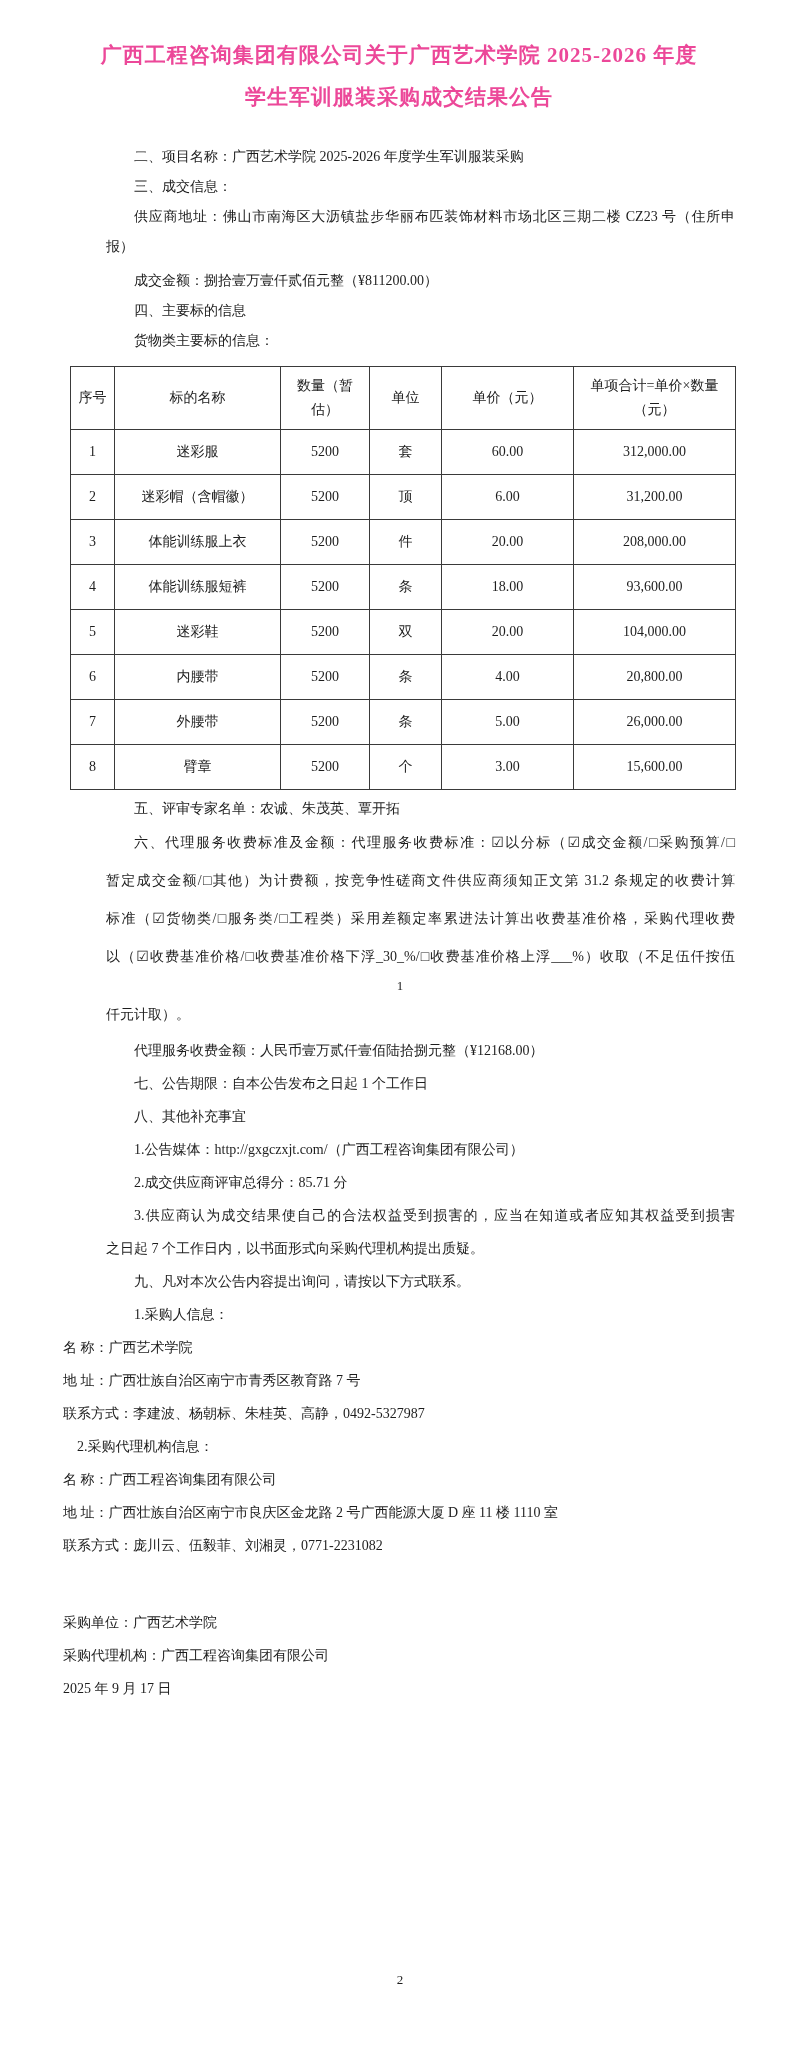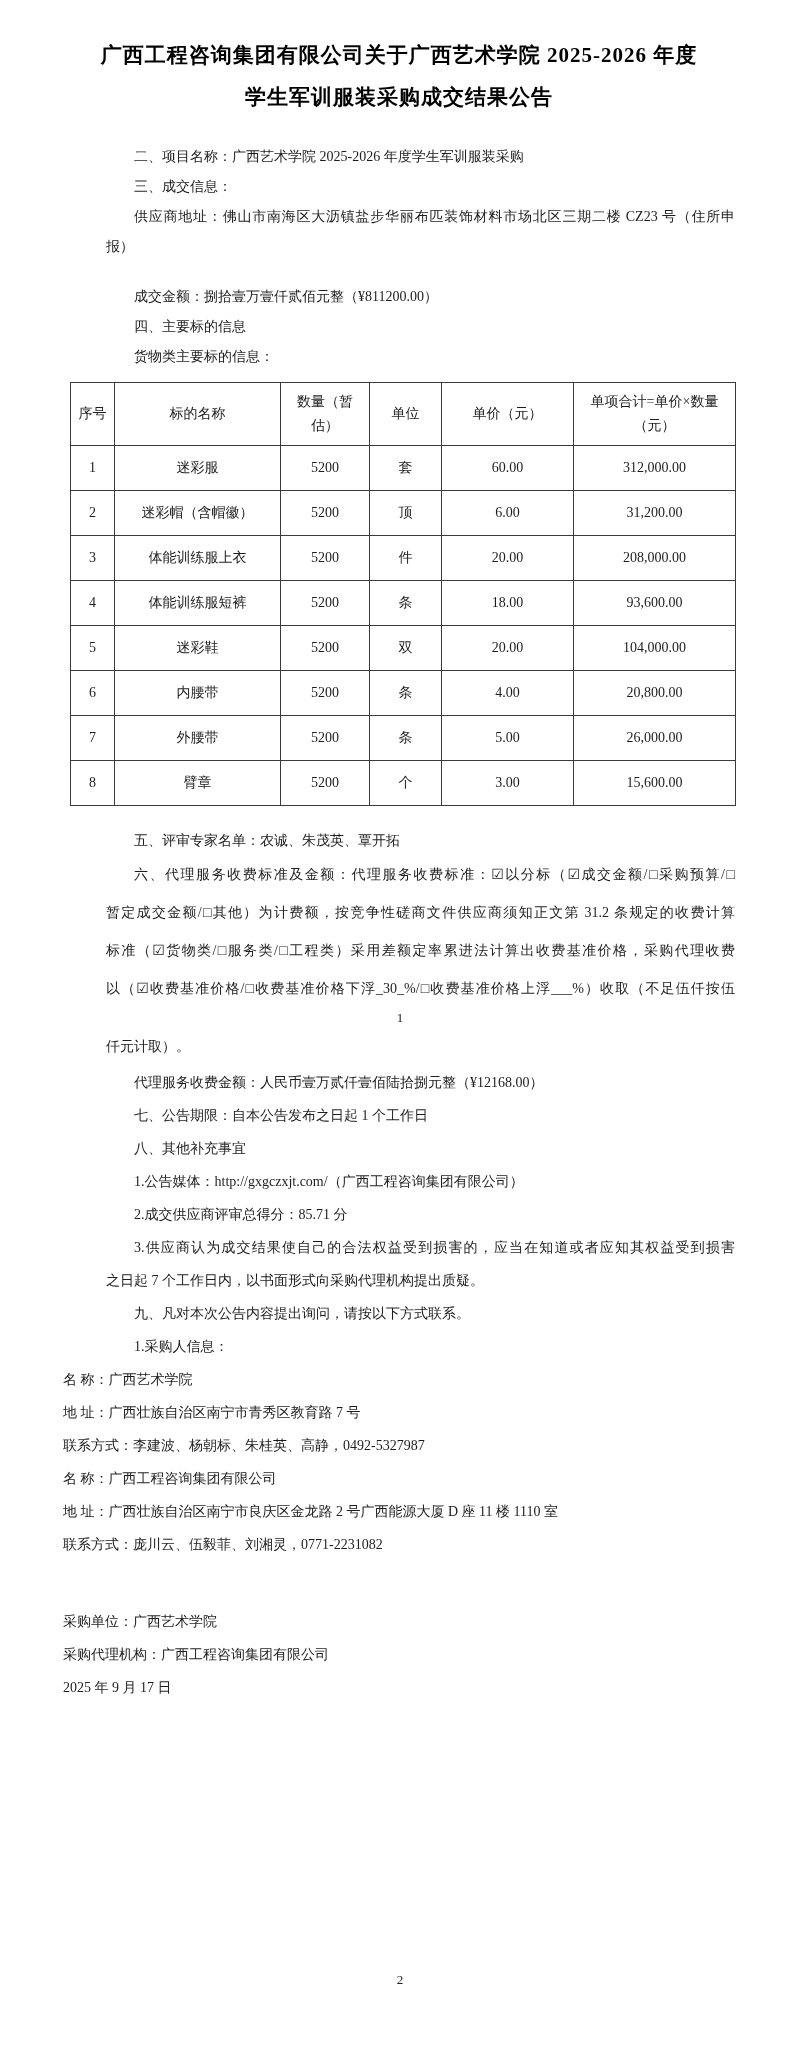--- a/index.html
+++ b/index.html
@@ -13,28 +13,28 @@
     color:#1d1d1d;
     font-size:14px;
     overflow:hidden;
   }
   .doc-title{
     font-weight:700;
     font-size:21px;
     line-height:42px;
     letter-spacing:1px;
     text-align:center;
-    color:#000000;
+    color:#ec4899;
     margin:0 0 24px 0;
   }
   .t{line-height:30px;}
   .m1{margin-left:43px;}
   .ind{text-indent:28px;}
   .just{text-align:justify;text-align-last:justify;}
-  .gap6{margin-top:20px;}
+  .gap6{margin-top:4px;}
   .lh38{line-height:38px;}
   .lh33{line-height:33px;}
   .agent-head{margin-left:14px;}
   .mid-page-num{
     line-height:20px;font-size:13px;text-align:center;
     margin-left:-63px;margin-right:-65px;
   }
   table.goods{
     border-collapse:collapse;
     table-layout:fixed;
@@ -197,20 +197,21 @@
   <div class="lh33 m1 ind">2.成交供应商评审总得分：85.71 分</div>
   <div class="lh33 m1 ind just">3.供应商认为成交结果使自己的合法权益受到损害的，应当在知道或者应知其权益受到损害</div>
   <div class="lh33 m1">之日起 7 个工作日内，以书面形式向采购代理机构提出质疑。</div>
   <div class="lh33 m1 ind">九、凡对本次公告内容提出询问，请按以下方式联系。</div>
 
   <div class="lh33 m1 ind">1.采购人信息：</div>
   <div class="lh33">名 称：广西艺术学院</div>
   <div class="lh33">地 址：广西壮族自治区南宁市青秀区教育路 7 号</div>
   <div class="lh33">联系方式：李建波、杨朝标、朱桂英、高静，0492-5327987</div>
 
+  <div class="lh33 agent-head">2.采购代理机构信息：</div>
   <div class="lh33">名 称：广西工程咨询集团有限公司</div>
   <div class="lh33">地 址：广西壮族自治区南宁市良庆区金龙路 2 号广西能源大厦 D 座 11 楼 1110 室</div>
   <div class="lh33">联系方式：庞川云、伍毅菲、刘湘灵，0771-2231082</div>
 
   <div class="sig">
     <div>采购单位：广西艺术学院</div>
     <div>采购代理机构：广西工程咨询集团有限公司</div>
     <div>2025 年 9 月 17 日</div>
   </div>
 

